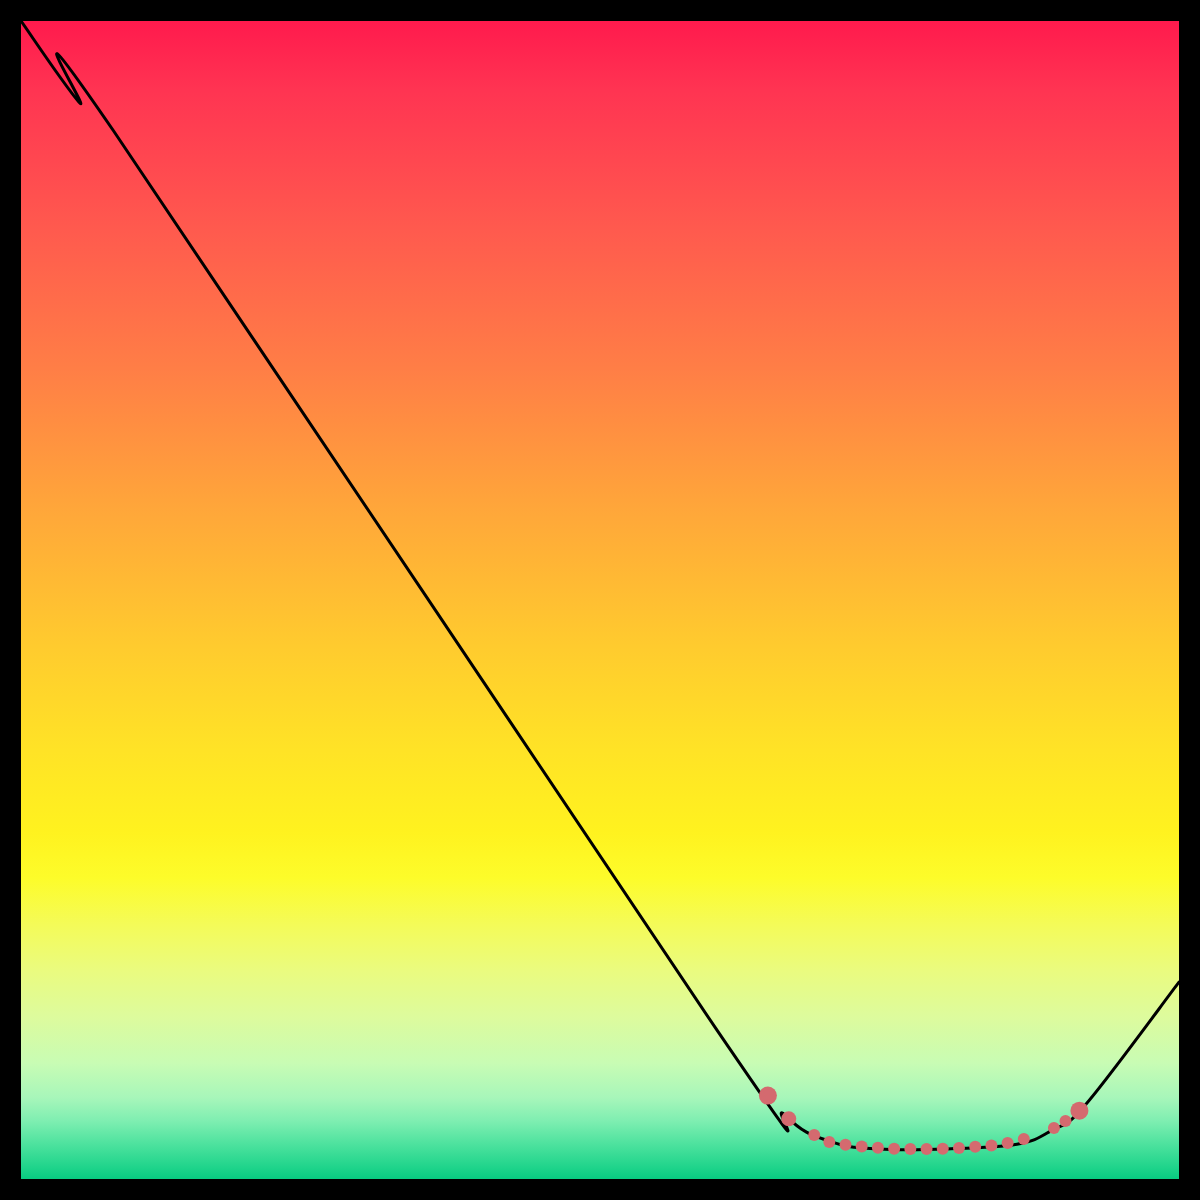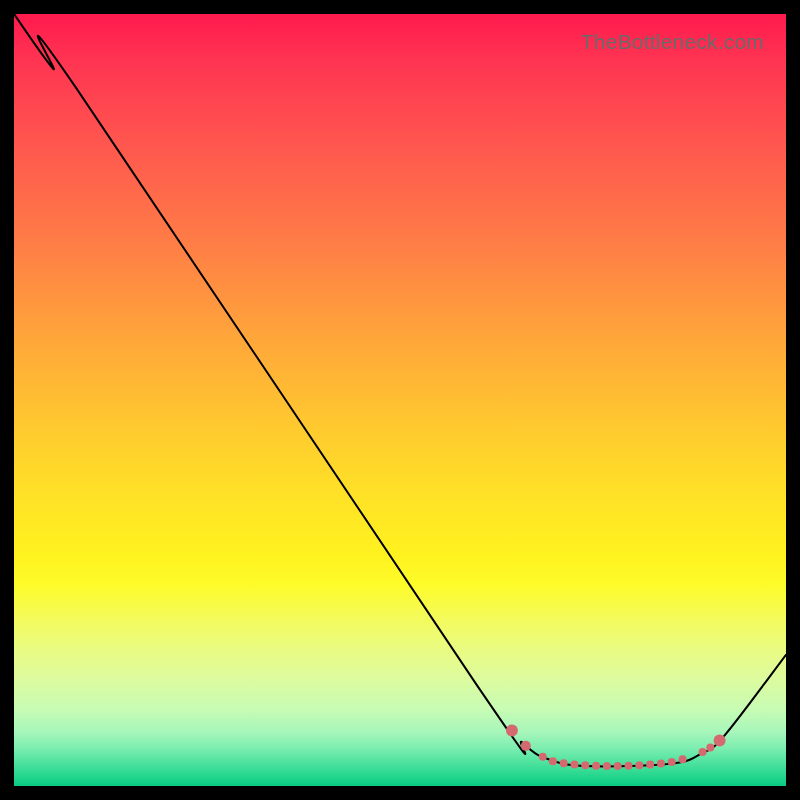--- a/index.html
+++ b/index.html
@@ -65,21 +65,20 @@
     width: 772px;
     height: 772px;
     z-index: 4;
     pointer-events: none;
   }
 </style>
 </head>
 <body>
 
 <div class="frame">
-  <div class="watermark">TheBottleneck.com</div>
   <svg class="curve" viewBox="0 0 772 772" preserveAspectRatio="none">
     <path id="curvePath" d="M 0 0 C 6.948 9.727199999999993, 27.483200000000004 40.83879999999996, 38.6 54.039999999999964 C 49.7168 67.24119999999996, -14.668 -37.827999999999975, 61.76 73.34000000000003 C 138.188 184.50800000000004, 382.6032 553.524, 463.2 671.64 C 543.7968 789.756, 495.624 715.92192, 509.52000000000004 729.54 C 523.416 743.1580799999999, 529.2832 743.26616, 540.4 747.296 C 551.5168 751.3258400000001, 557.384 751.09424, 571.28 751.928 C 585.1759999999999 752.76176, 600.9248 752.48384, 617.6 751.928 C 634.2752 751.37216, 651.4136 751.06336, 663.92 748.84 C 676.4264 746.6166400000001, 678.7424000000001 744.4396, 687.08 739.576 C 695.4176 734.7124, 694.9544 739.60688, 710.24 721.82 C 725.5256 704.03312, 760.8832 655.3508, 772 640.76" stroke="#000000" stroke-width="2" fill="none" stroke-linecap="round" stroke-linejoin="round"></path>
   </svg>
   <svg class="dots" viewBox="0 0 772 772" preserveAspectRatio="none">
     <g id="dotsGroup">
         <circle cx="497.94" cy="716.4159999999999" r="6" fill="#d46a6f"></circle>
         <circle cx="511.83599999999996" cy="731.856" r="5" fill="#d46a6f"></circle>
         <circle cx="528.82" cy="742.664" r="4" fill="#d46a6f"></circle>
         <circle cx="538.856" cy="747.296" r="4" fill="#d46a6f"></circle>
         <circle cx="549.6640000000001" cy="749.226" r="4" fill="#d46a6f"></circle>

